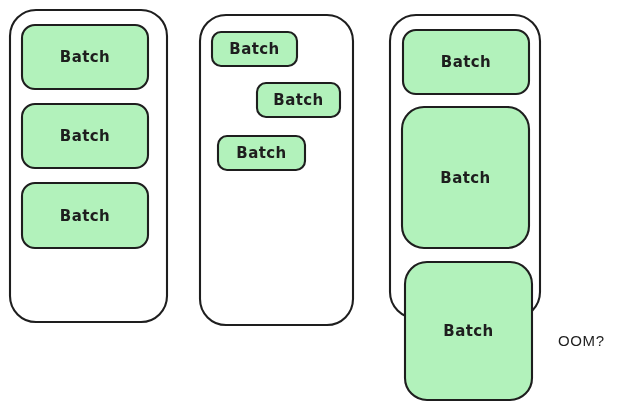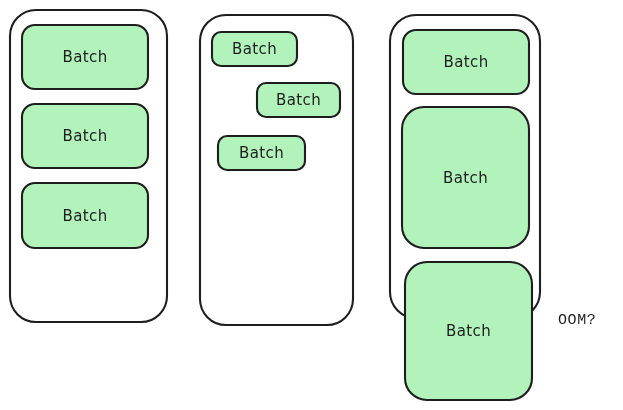--- a/index.html
+++ b/index.html
@@ -38,31 +38,32 @@
   }
   .label-text {
     position: absolute;
     display: flex;
     align-items: center;
     justify-content: center;
     color: #1e1e1e;
     font-family: "DejaVu Sans", sans-serif;
     font-size: 15px;
     letter-spacing: 0.4px;
-    font-weight: 400;
+    font-weight: 700;
     pointer-events: none;
     white-space: nowrap;
   }
   .oom-text {
     position: absolute;
     color: #1e1e1e;
-    font-family: Liberation Mono, monospace;
+    font-family: Liberation Sans, sans-serif;
     font-size: 15px;
     letter-spacing: 0.6px;
     white-space: nowrap;
+    margin-top: 20px;
   }
 </style>
 </head>
 <body>
 
 <div id="canvas">
 
   <svg class="svg-layer" viewBox="0 0 623 410">
 
     <rect class="container-shape" x="10" y="10" width="157" height="312" rx="26" ry="26"></rect>

